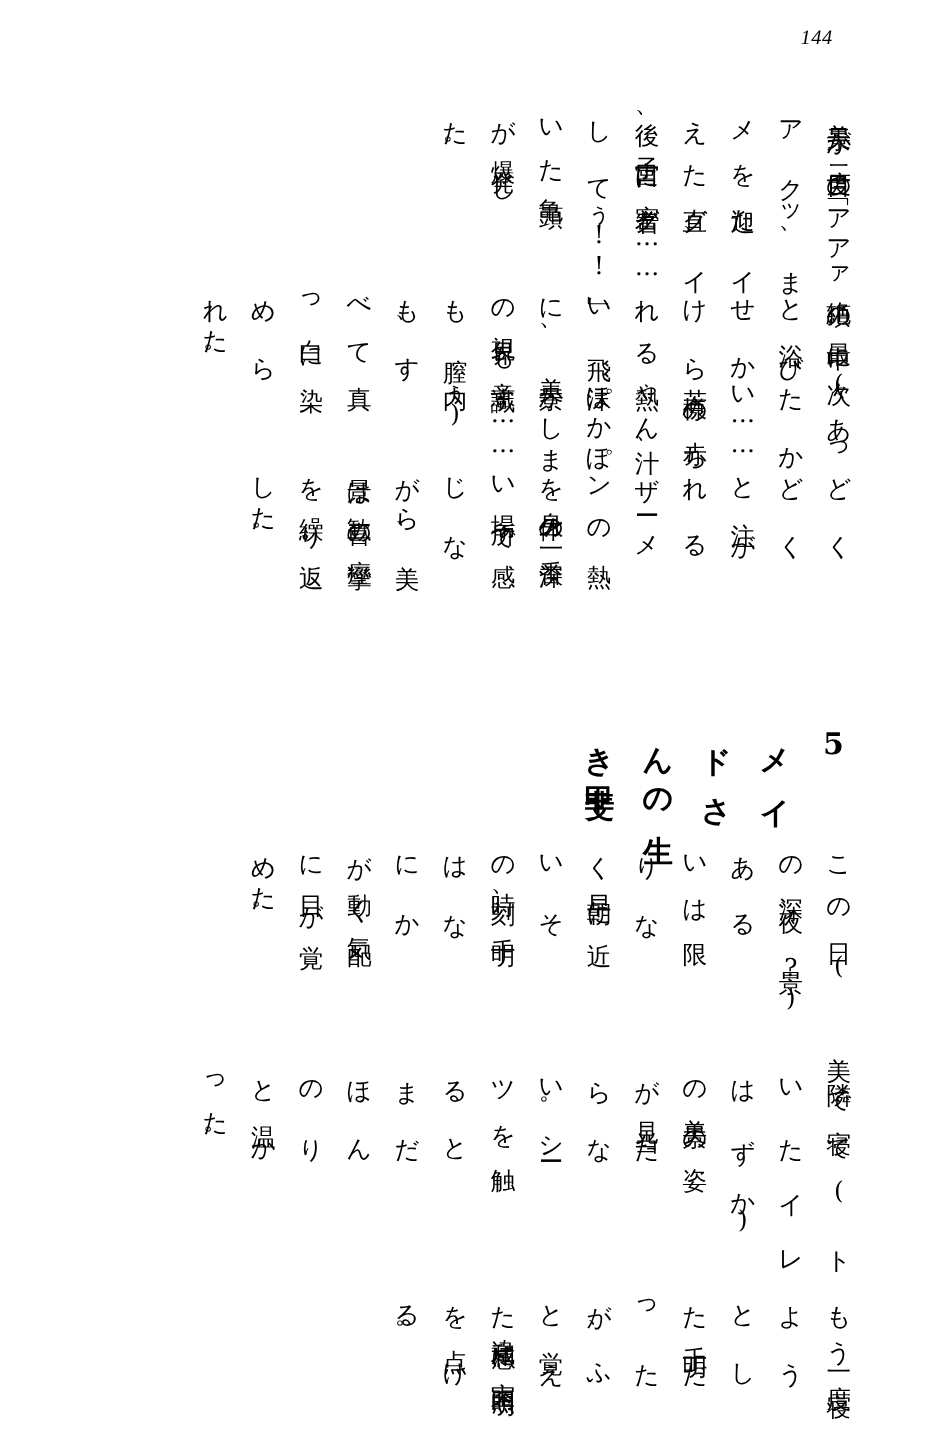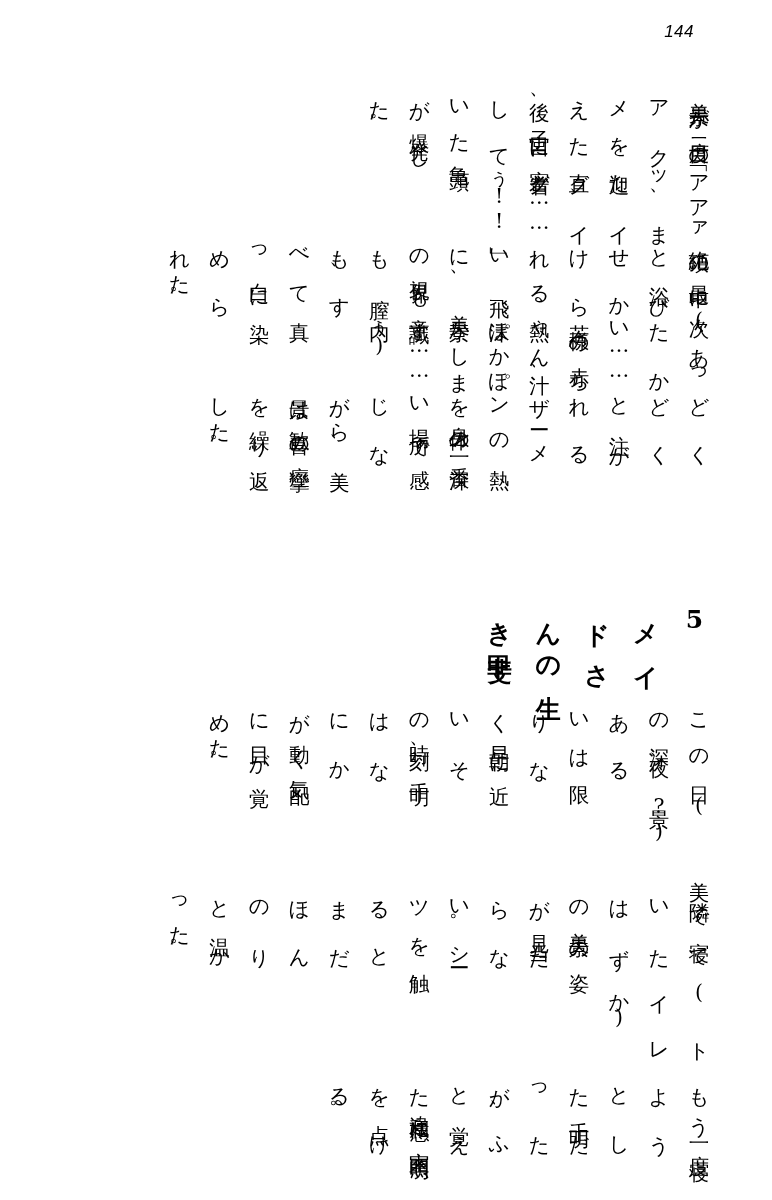--- a/index.html
+++ b/index.html
@@ -13,21 +13,21 @@
     height: 1200px;
     background: #ffffff;
     overflow: hidden;
     font-family: "DejaVu Serif", "Liberation Serif", serif;
     color: #000000;
   }
   #page-number {
     position: absolute;
     top: 22px;
     right: 78px;
-    font-family: Liberation Sans, sans-serif;
+    font-family: Liberation Serif, serif;
     font-style: italic;
     font-size: 17px;
     letter-spacing: 0.5px;
     color: #000000;
   }
   #body-text {
     position: absolute;
     top: 86px;
     right: 54px;
     left: 54px;

